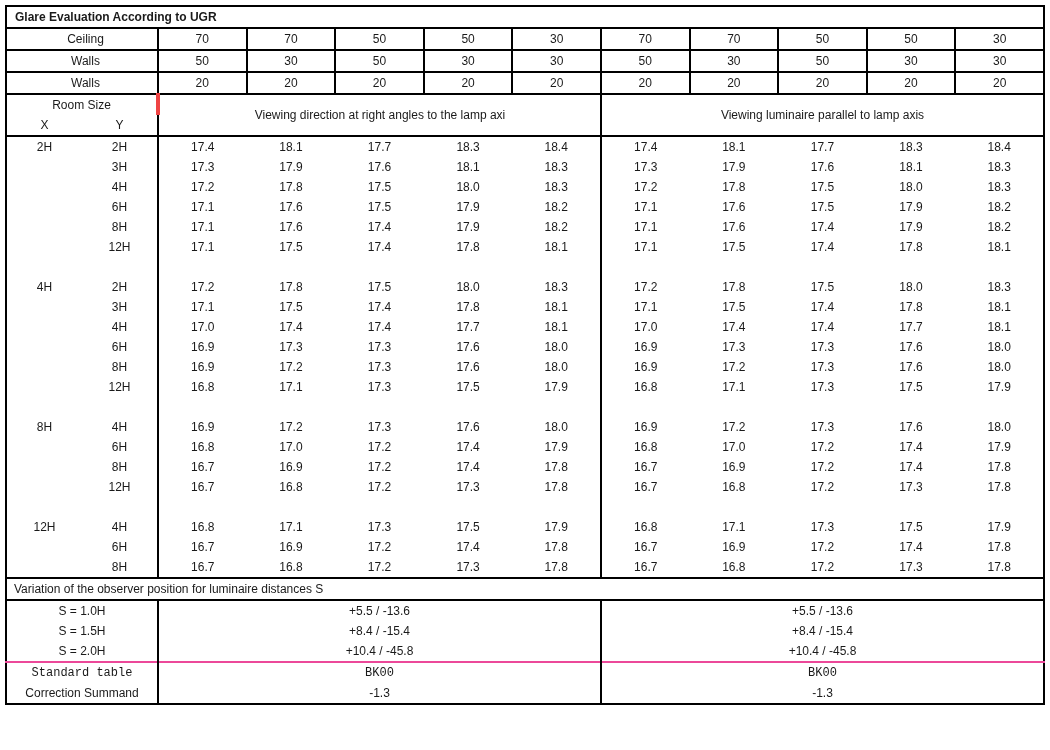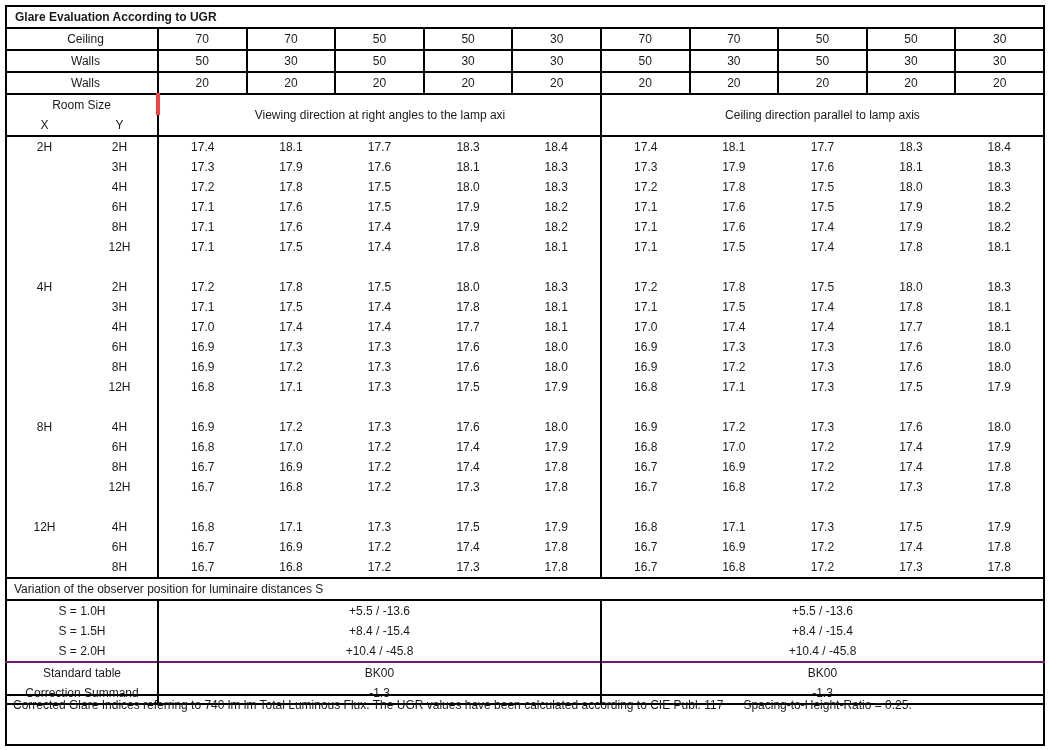--- a/index.html
+++ b/index.html
@@ -50,21 +50,21 @@
     padding-top: 3px;
     border-radius: 11px;
   }
   .xy-cell { height: 18px; border-bottom: 2px solid #000; }
   .varhead-cell {
     text-align: left !important;
     padding-left: 7px !important;
     border-top: 2px solid #000;
     border-bottom: 2px solid #000;
   }
-  .topline td { border-top: 2px solid #701a75; }
+  .topline td { border-top: 2px solid #ec4899; font-family: Liberation Mono, monospace; }
   .footer {
     position: absolute;
     left: 5px;
     top: 694px;
     width: 1040px;
     height: 52px;
     box-sizing: border-box;
     border: 2px solid #000;
     font-size: 12px;
     line-height: 15px;
@@ -142,21 +142,21 @@
           <td class="grid">20</td>
           <td class="grid">20</td>
           <td class="grid">20</td>
         </tr>
       </tbody>
 
     <tbody>
       <tr>
         <td class="rs-cell" colspan="2">Room Size</td>
         <td class="hd-cell sepM" colspan="5" rowspan="2">Viewing direction at right angles to the lamp axi</td>
-        <td class="hd-cell" colspan="5" rowspan="2">Ceiling direction parallel to lamp axis</td>
+        <td class="hd-cell" colspan="5" rowspan="2">Viewing luminaire parallel to lamp axis</td>
       </tr>
       <tr>
         <td class="xy-cell">X</td>
         <td class="xy-cell sepL">Y</td>
       </tr>
     </tbody>
 
     <tbody id="ugr-body">
         <tr>
           <td>2H</td>
@@ -469,18 +469,14 @@
         <td colspan="5">BK00</td>
       </tr>
       <tr>
         <td class="sepL" colspan="2">Correction Summand</td>
         <td class="sepM" colspan="5">-1.3</td>
         <td colspan="5">-1.3</td>
       </tr>
     </tbody>
   </table>
 
-  <div class="footer">
-    <span>Corrected Glare Indices referring to 740 lm lm Total Luminous Flux. The UGR values have been calculated according to CIE Publ. 117</span>
-    <span class="ratio">Spacing-to-Height-Ratio = 0.25.</span>
-  </div>
 
 </div>
 
 </body></html>

